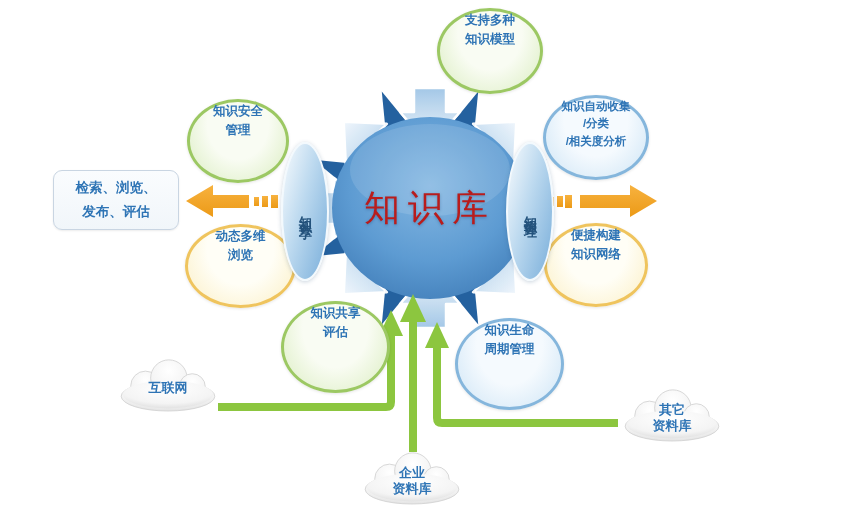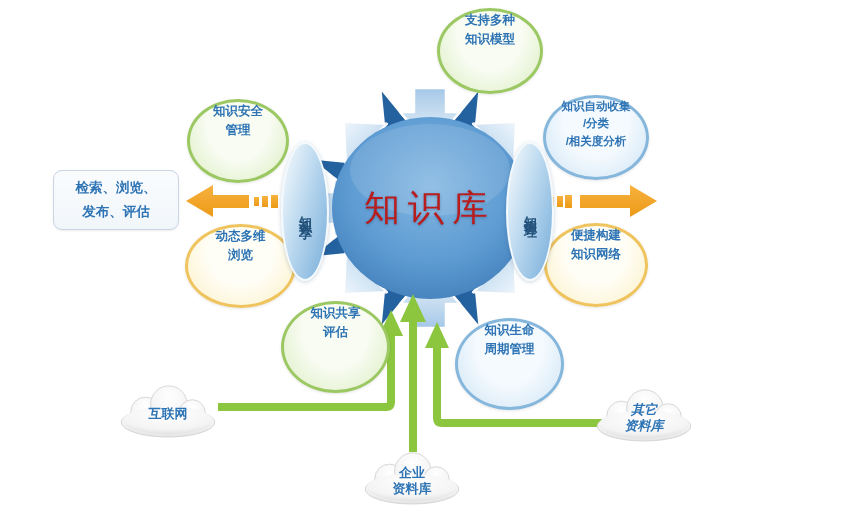--- a/index.html
+++ b/index.html
@@ -66,23 +66,23 @@
 
   
   .cloud{position:absolute;}
   .cloud svg{position:absolute;left:0;top:0;width:100%;height:100%;}
   .cloud .cloud-label{
     position:absolute;left:0;top:0;width:100%;height:100%;
     display:flex;align-items:center;justify-content:center;text-align:center;
     color:#2E74B5;font-weight:bold;font-size:13px;line-height:1.25;
     white-space:pre-line;padding-top:6px;box-sizing:border-box;
   }
-  .cloud-internet  {left:116px;top:382px;width:104px;height:58px;}
+  .cloud-internet  {left:116px;top:356px;width:104px;height:58px;}
   .cloud-enterprise{left:360px;top:448px;width:104px;height:60px;}
-  .cloud-other     {left:592px;top:386px;width:104px;height:58px;font-style:italic;}
+  .cloud-other     {left:620px;top:386px;width:104px;height:58px;}
 </style>
 </head>
 <body>
 
 <div id="stage">
 
   <svg class="layer" width="850" height="509" viewBox="0 0 850 509" aria-hidden="true">
     <defs>
       <radialGradient id="coreGrad" cx="50%" cy="38%" r="75%">
         <stop offset="0%" stop-color="#84B7E2"></stop>

